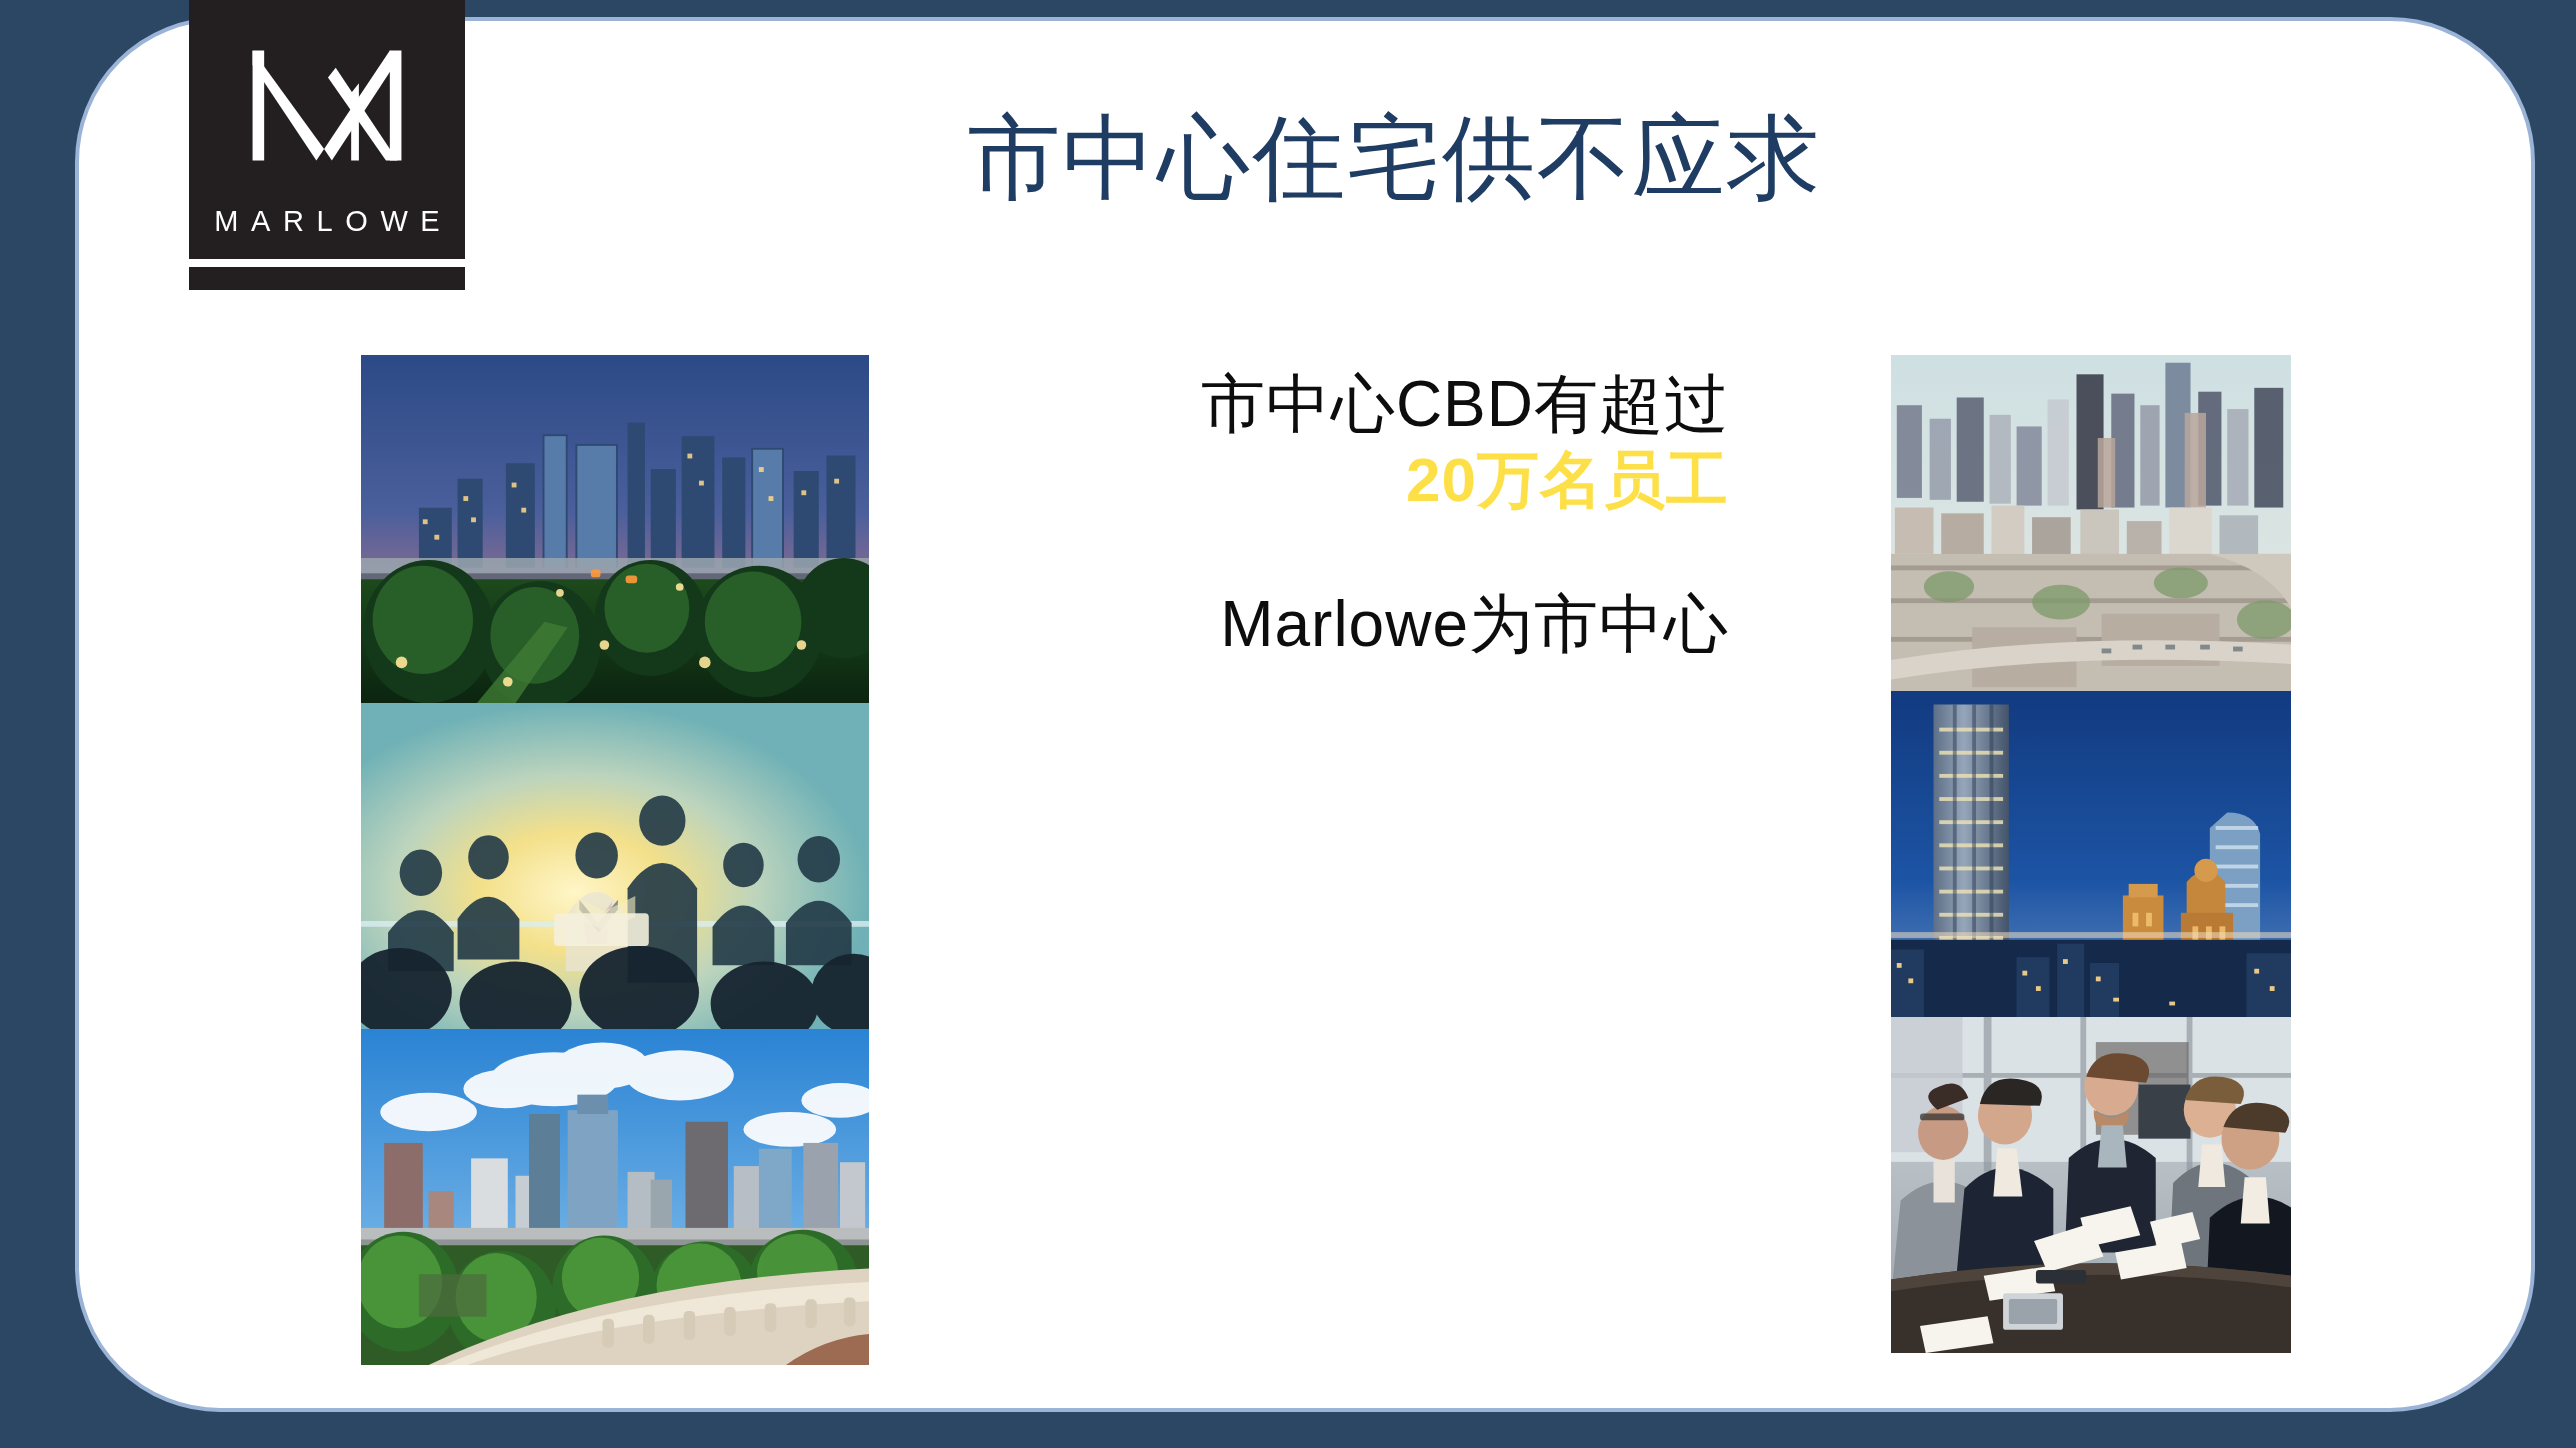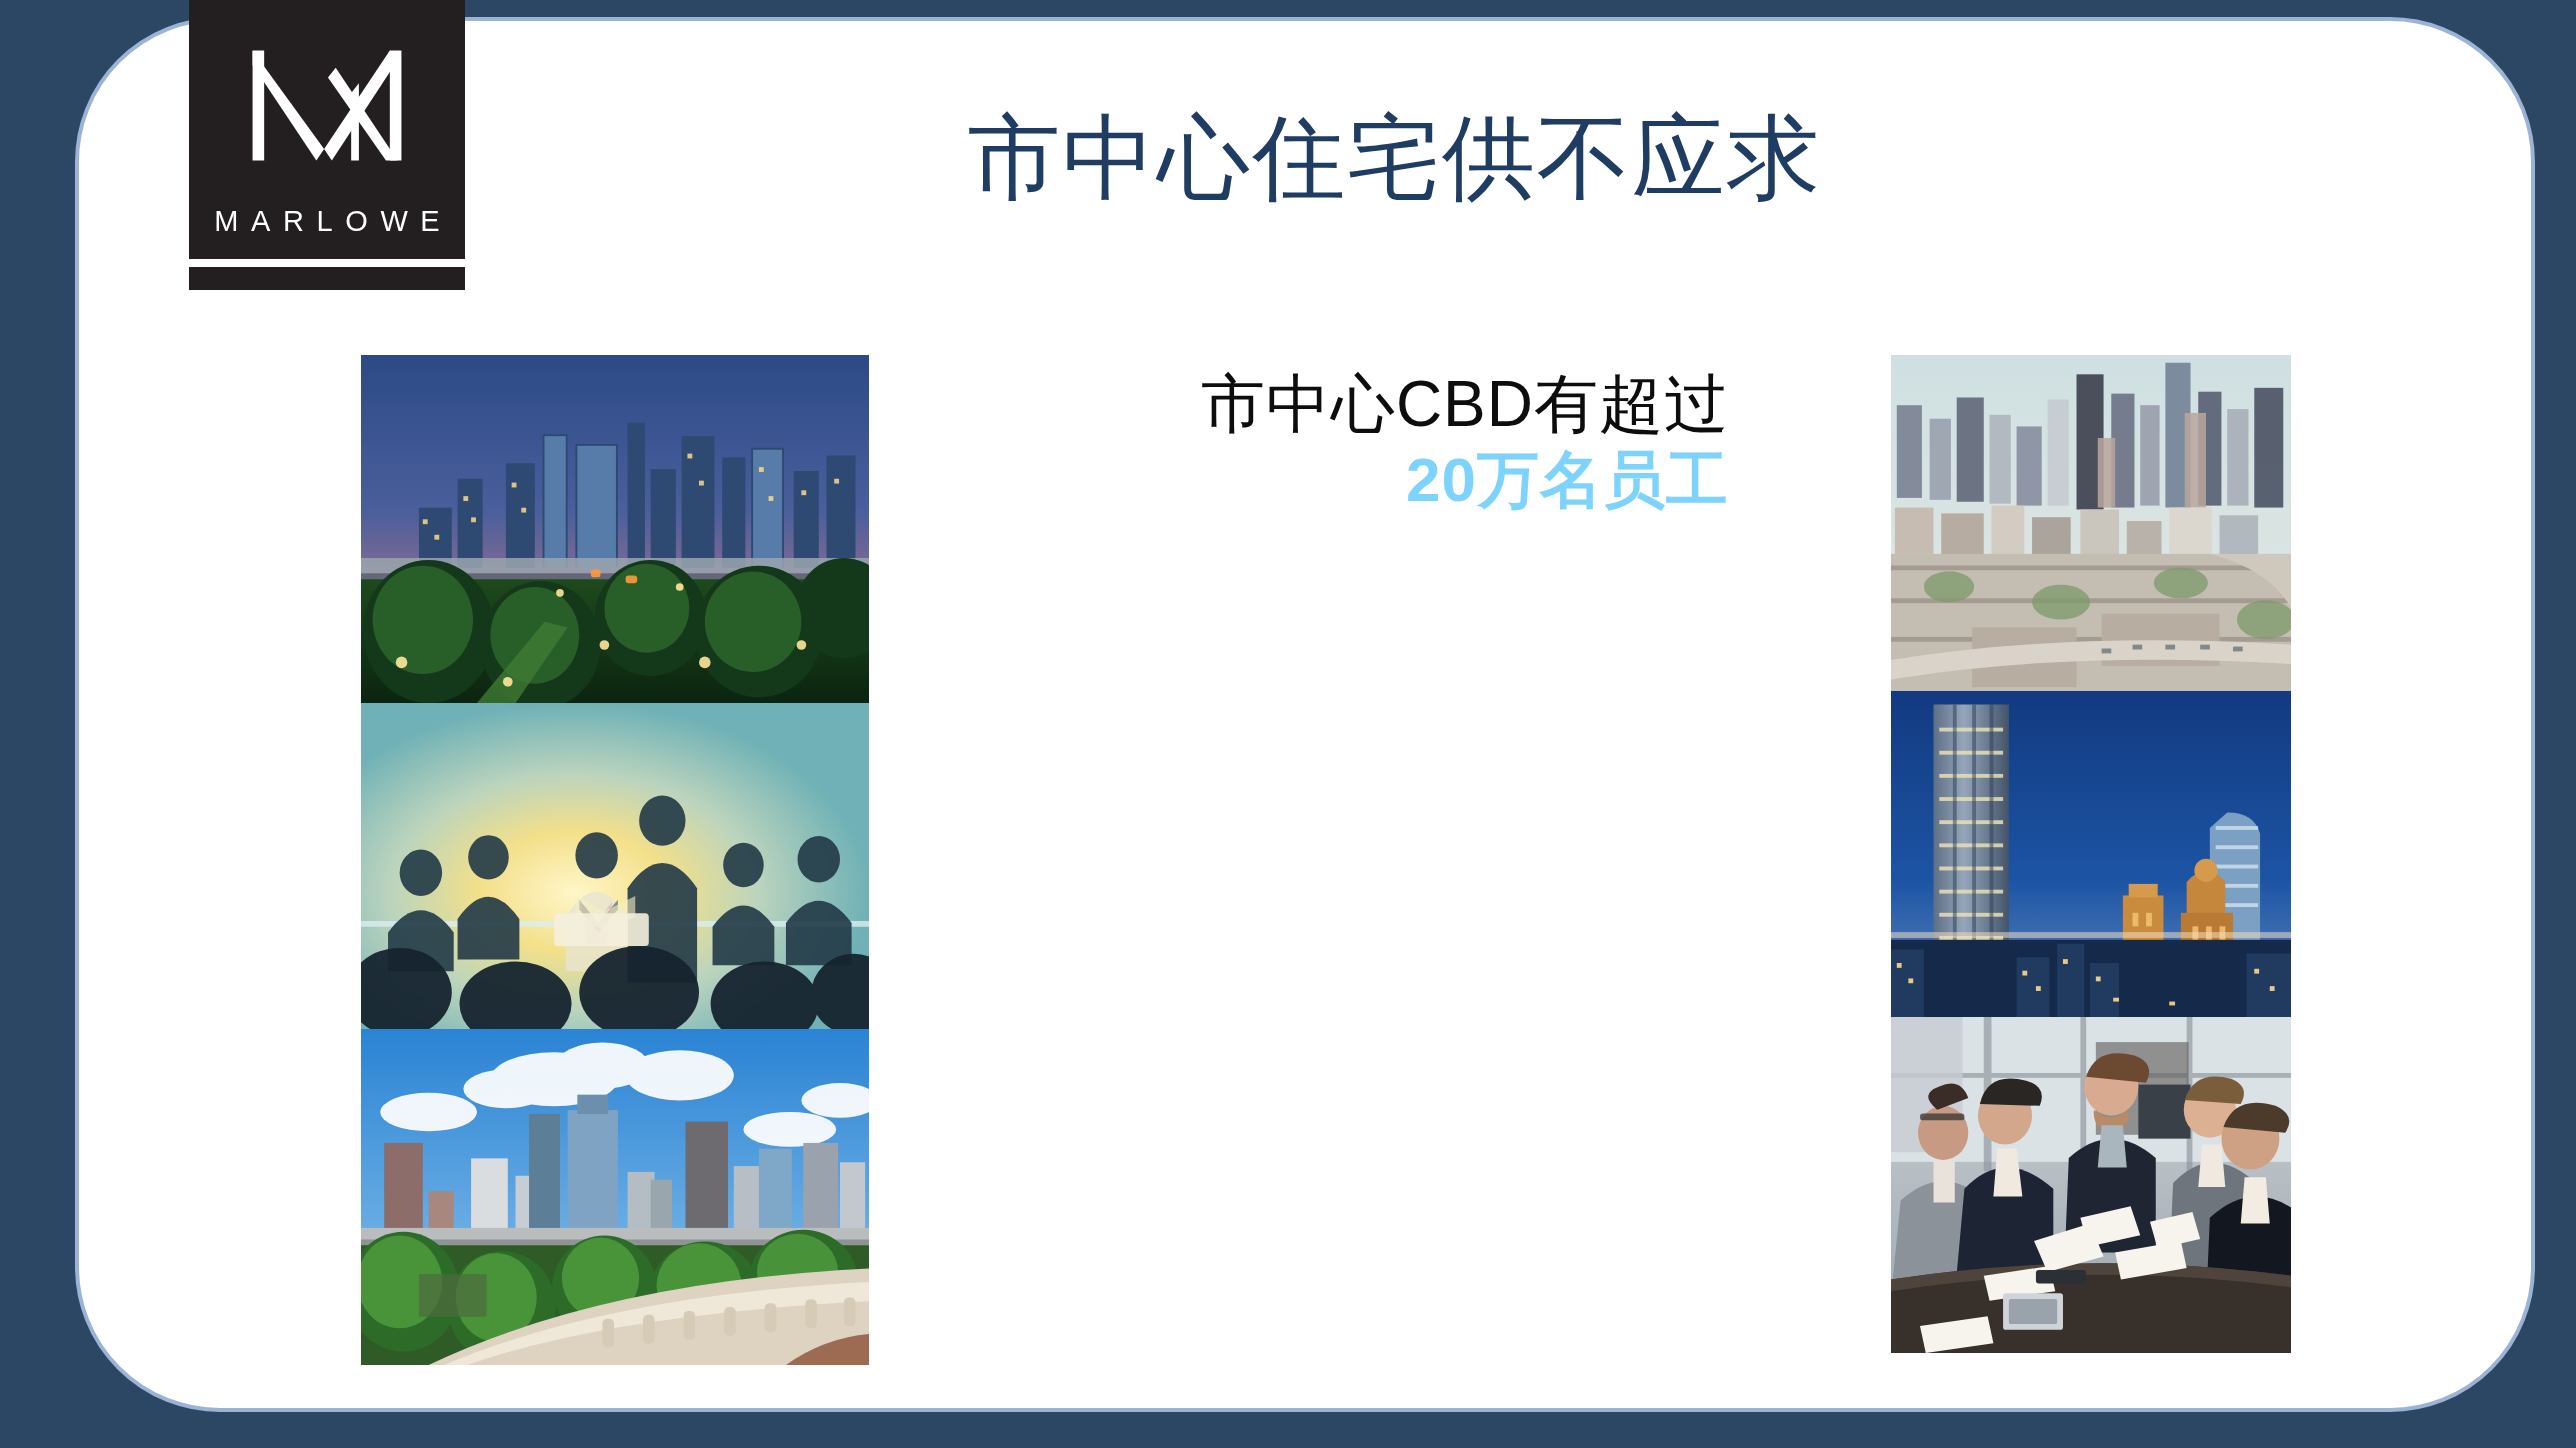--- a/index.html
+++ b/index.html
@@ -69,21 +69,21 @@
   }
   .copy p{margin:0;}
   .line-dark{
     color:#0d0d0d;
     font-size:64px;
     line-height:1.18;
     font-weight:400;
     letter-spacing:1px;
   }
   .line-red{
-    color:#7dd3fc;
+    color:#fde047;
     font-size:62px;
     line-height:1.18;
     font-weight:700;
     letter-spacing:1px;
   }
   .gap-sm{height:71px;}
   .gap-lg{height:100px;}
   .line-blue{
     color:#2a4b88;
     font-size:79px;
@@ -132,20 +132,21 @@
   </div>
   <div class="logo-rule"></div>
   <div class="logo-bar"></div>
 
   <div class="title">市中心住宅供不应求</div>
 
   <div class="copy">
     <p class="line-dark">市中心CBD有超过</p>
     <p class="line-red">20万名员工</p>
     <div class="gap-sm"></div>
+    <p class="line-dark">Marlowe为市中心</p>
     <div class="gap-lg"></div>
   </div>
 
   <div class="col-left">
 
     <div class="photo p-l1">
       <svg viewBox="0 0 526 360" preserveAspectRatio="none" xmlns="http://www.w3.org/2000/svg">
         <defs>
           <linearGradient id="duskSky" x1="0" y1="0" x2="0" y2="1">
             <stop offset="0%" stop-color="#2c4a86"></stop>

